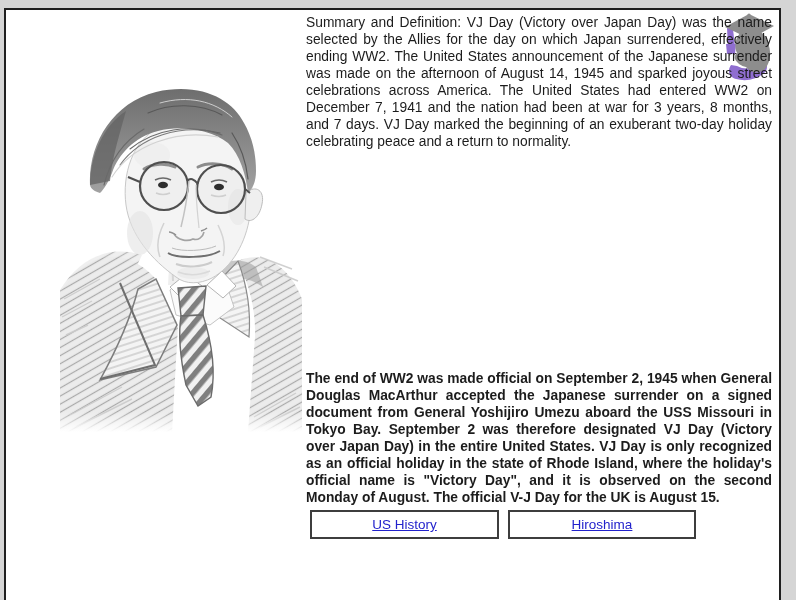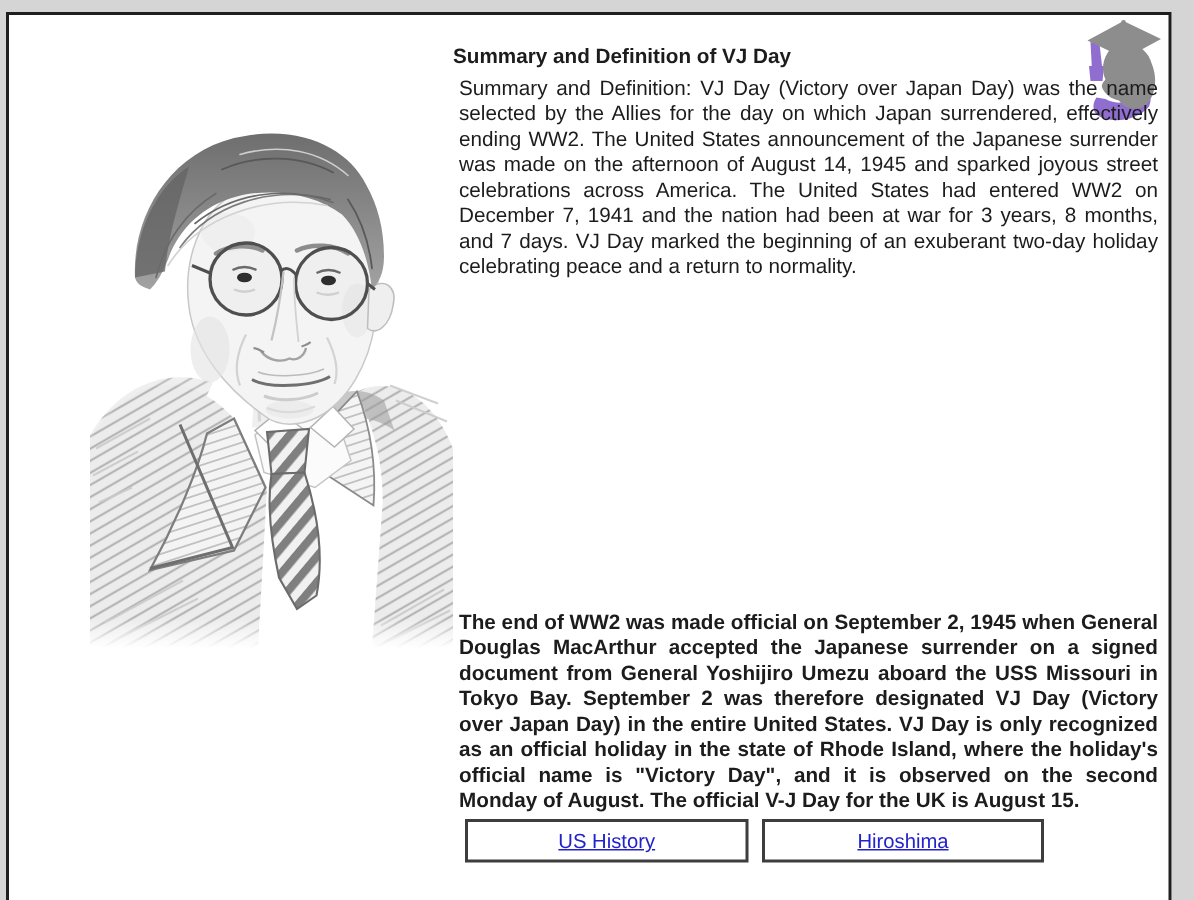--- a/index.html
+++ b/index.html
@@ -165,21 +165,20 @@
     <path d="M5,15 L11,16 L13,34 L6,34 Z" fill="#8f6ed0"></path>
     <path d="M4,31 L14,31 L13,41 L5,41 Z" fill="#8f6ed0"></path>
     <path d="M9,52 C5,58 7,64 14,66 C25,69 37,66 44,58 C46,53 45,50 42,48 C36,55 24,58 15,53 Z" fill="#8f6ed0"></path>
     <path d="M18,20 C13,26 12,34 15,40 C13,42 12,44 13,46 C15,50 19,53 24,54 C28,60 36,61 42,57 C48,51 50,40 46,30 C44,22 38,17 30,15 Z" fill="#8d8d8d"></path>
     <path d="M27,1 L52,13 L28,26 L3,14 Z" fill="#8d8d8d"></path>
     <circle cx="27" cy="2" r="1.6" fill="#8d8d8d"></circle>
   </svg>
 
   <div class="right-col">
 
-    <div class="article-heading">Summary and Definition of VJ Day</div>
     <p class="para p1">Summary and Definition: VJ Day (Victory over Japan Day) was the name selected by the Allies for the day on which Japan surrendered, effectively ending WW2. The United States announcement of the Japanese surrender was made on the afternoon of August 14, 1945 and sparked joyous street celebrations across America. The United States had entered WW2 on December 7, 1941 and the nation had been at war for 3 years, 8 months, and 7 days. VJ Day marked the beginning of an exuberant two-day holiday celebrating peace and a return to normality.</p>
     <p class="para p2">The end of WW2 was made official on September 2, 1945 when General Douglas MacArthur accepted the Japanese surrender on a signed document from General Yoshijiro Umezu aboard the USS Missouri in Tokyo Bay. September 2 was therefore designated VJ Day (Victory over Japan Day) in the entire United States. VJ Day is only recognized as an official holiday in the state of Rhode Island, where the holiday's official name is "Victory Day", and it is observed on the second Monday of August. The official V-J Day for the UK is August 15.</p>
 
     <div class="btn-grid">
       <div class="nav-box">
         <a>US History</a>
       </div>
       <div class="nav-box">
         <a>Hiroshima</a>
       </div>

